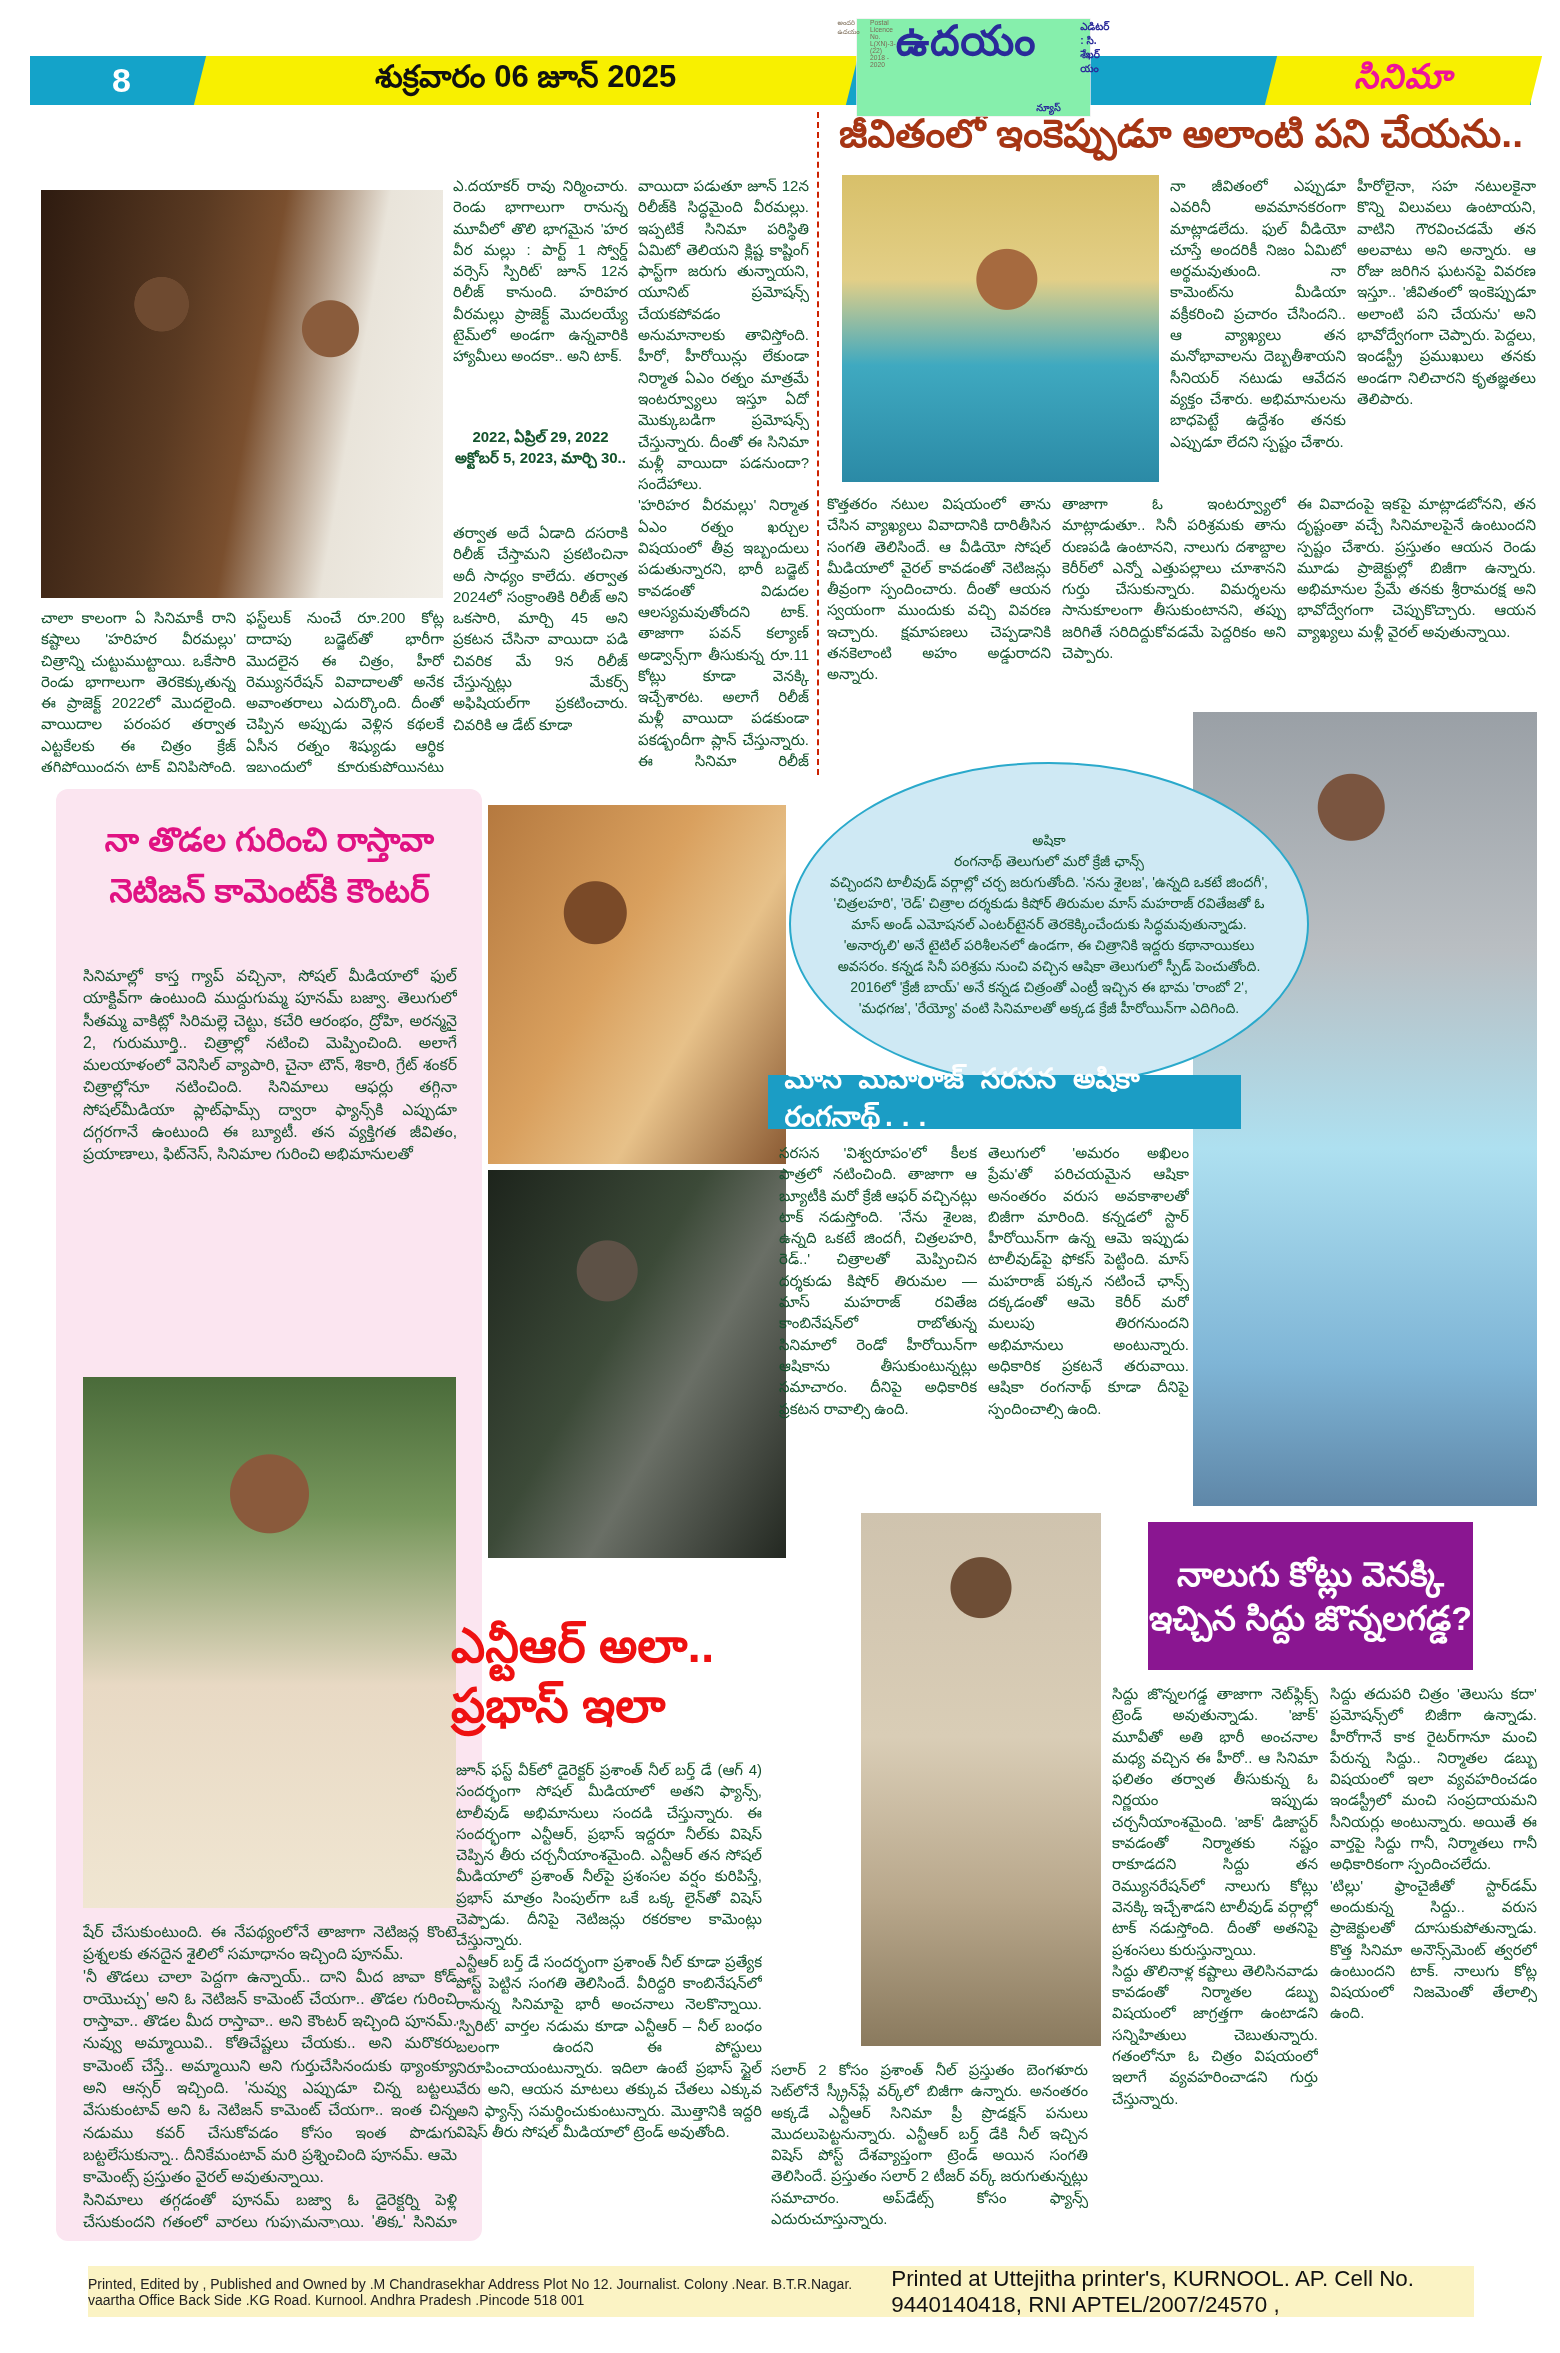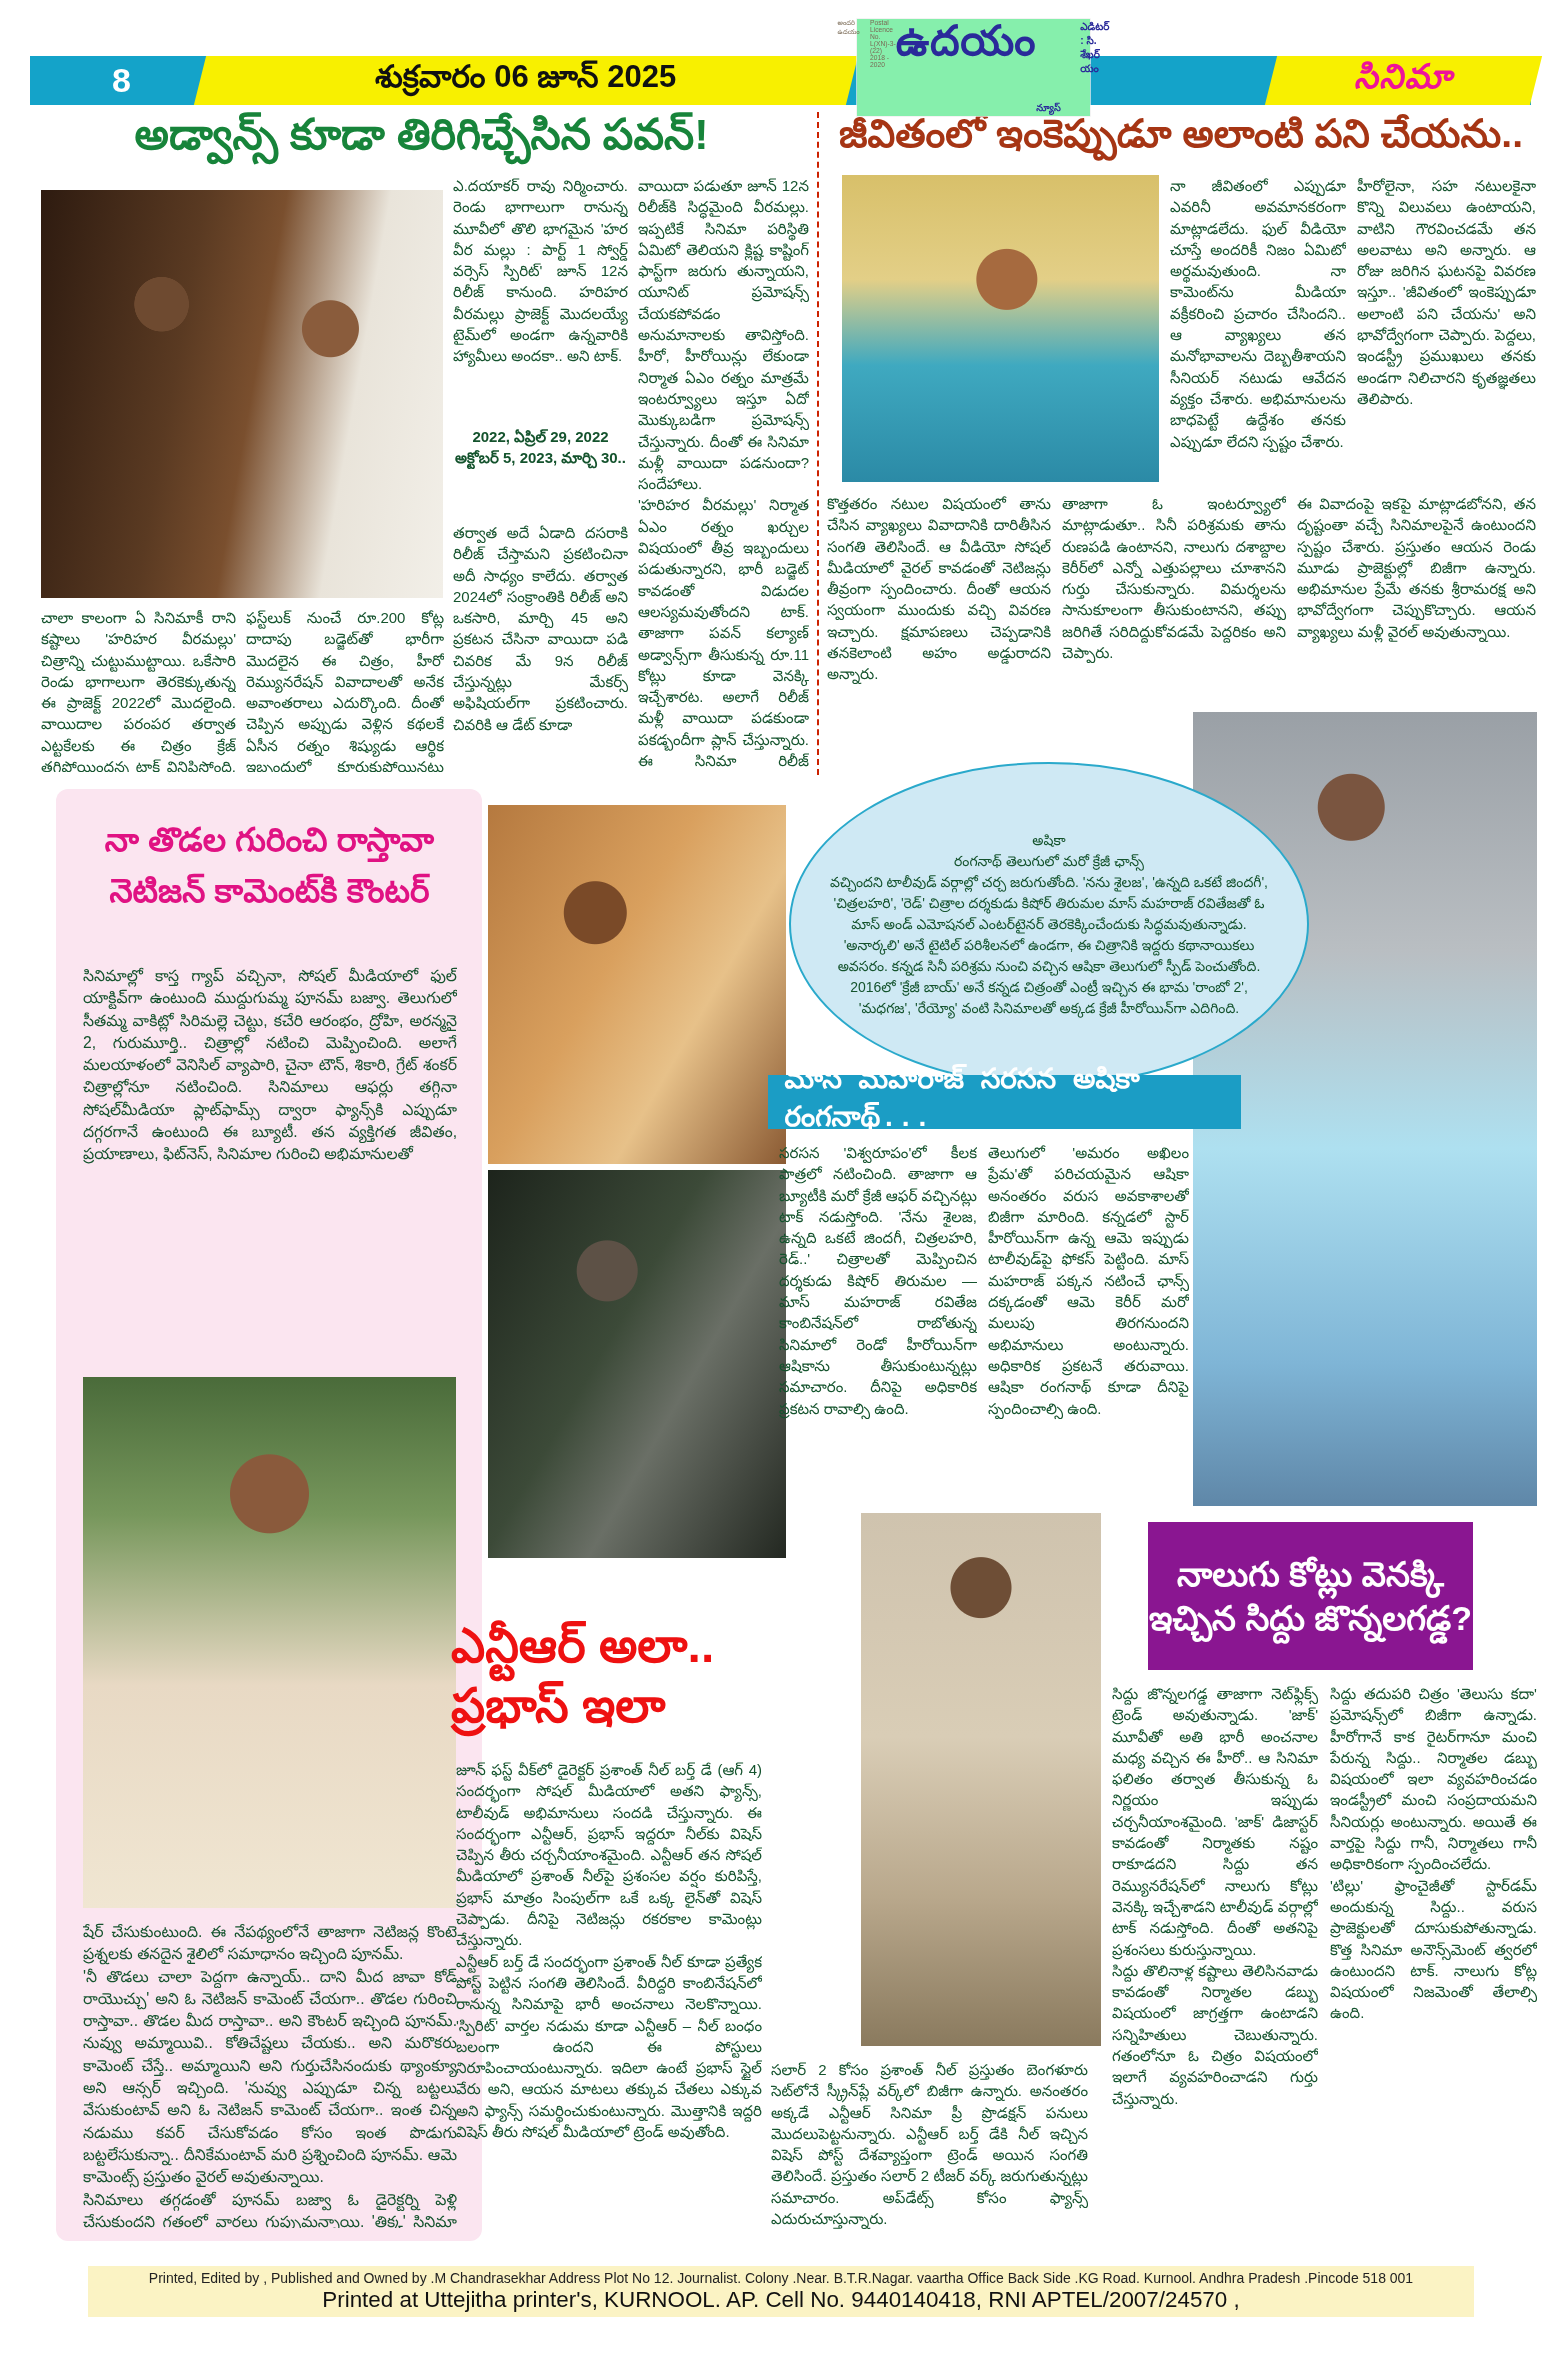--- a/index.html
+++ b/index.html
@@ -63,21 +63,21 @@
     background:radial-gradient(circle at 50% 22%,#8a5a3c 0 39px,rgba(0,0,0,0) 40px),
       linear-gradient(180deg,#4a6b3a 0%,#77975c 26%,#e8d9c4 58%,#f0e6d2 100%);}
   .ph-ashika{left:1193px;top:712px;width:344px;height:794px;z-index:1;
     background:radial-gradient(circle at 46% 12%,#7a5540 0 33px,rgba(0,0,0,0) 34px),
       linear-gradient(180deg,#9aa0a6 0%,#b9bec2 30%,#aee0f0 55%,#7fb5d6 82%,#5f87a8 100%);}
   .ph-siddu{left:861px;top:1513px;width:240px;height:533px;
     background:radial-gradient(circle at 50% 14%,#6e4e36 0 30px,rgba(0,0,0,0) 31px),
       linear-gradient(180deg,#cfc3ae 0%,#d9cdb6 42%,#b9a88c 72%,#8a7a5e 100%);}
   
   .footer{position:absolute;left:88px;top:2266px;width:1386px;height:51px;background:#fbf3c4;
-          display:flex;flex-direction:column;align-items:center;justify-content:center;}
+          display:flex;flex-direction:row;align-items:center;justify-content:center;}
   .footer .l1{font-size:14px;color:#222;}
   .footer .l2{font-size:22.4px;color:#111;margin-top:1.5px;}
 </style>
 </head>
 <body>
 
 <div class="page">
 
   <div class="topstrip"></div>
   <div class="pagenum">8</div>
@@ -90,21 +90,20 @@
   <div class="masthead">
     <div class="mast-top">
       <span>అందరి ఉదయం</span>
       <span>Postal Licence No. L(XN)-3-(22) 2018 - 2020</span>
     </div>
     <div class="mast-title">ఉదయం</div>
     <div class="mast-sub">న్యూస్</div>
     <div class="mast-ed">ఎడిటర్ : సి. శేఖర్ యం</div>
   </div>
 
-  <div class="headline hl-pawan">అడ్వాన్స్ కూడా తిరిగిచ్చేసిన పవన్!</div>
   <div class="photo ph-pawan"></div>
   <div class="body-col" style="left:41px;top:607px;width:195px;height:165px;">చాలా కాలంగా ఏ సినిమాకీ రాని కష్టాలు 'హరిహర వీరమల్లు' చిత్రాన్ని చుట్టుముట్టాయి. ఒకేసారి రెండు భాగాలుగా తెరకెక్కుతున్న ఈ ప్రాజెక్ట్ 2022లో మొదలైంది. వాయిదాల పరంపర తర్వాత ఎట్టకేలకు ఈ చిత్రం క్రేజ్ తగ్గిపోయిందన్న టాక్ వినిపిస్తోంది. ఇన్నాళ్ల నిరీక్షణ ఏమి ఫలితం ఇస్తుందో చూడాలి.</div>
   <div class="body-col" style="left:246px;top:607px;width:198px;height:165px;">ఫస్ట్‌లుక్ నుంచే రూ.200 కోట్ల దాదాపు బడ్జెట్‌తో భారీగా మొదలైన ఈ చిత్రం, హీరో రెమ్యునరేషన్ వివాదాలతో అనేక అవాంతరాలు ఎదుర్కొంది. దీంతో చెప్పిన అప్పుడు వెళ్లిన కథలకే ఏసీన రత్నం శిష్యుడు ఆర్థిక ఇబ్బందుల్లో కూరుకుపోయినట్లు తెలుస్తోంది.</div>
   <div class="body-col" style="left:453px;top:175px;width:175px;height:246px;">ఎ.దయాకర్ రావు నిర్మించారు. రెండు భాగాలుగా రానున్న మూవీలో తొలి భాగమైన 'హర వీర మల్లు : పార్ట్ 1 స్వోర్డ్ వర్సెస్ స్పిరిట్' జూన్ 12న రిలీజ్ కానుంది. హరిహర వీరమల్లు ప్రాజెక్ట్ మొదలయ్యే టైమ్‌లో అండగా ఉన్నవారికి హ్యామీలు అందకా.. అని టాక్.</div>
   <div class="body-col boldline" style="left:453px;top:426px;width:175px;height:89px;text-align:center;">2022, ఏప్రిల్ 29, 2022 అక్టోబర్ 5, 2023, మార్చి 30..</div>
   <div class="body-col" style="left:453px;top:522px;width:175px;height:250px;">తర్వాత అదే ఏడాది దసరాకి రిలీజ్ చేస్తామని ప్రకటించినా అదీ సాధ్యం కాలేదు. తర్వాత 2024లో సంక్రాంతికి రిలీజ్ అని ఒకసారి, మార్చి 45 అని ప్రకటన చేసినా వాయిదా పడి చివరిక మే 9న రిలీజ్ చేస్తున్నట్లు మేకర్స్ అఫిషియల్‌గా ప్రకటించారు. చివరికి ఆ డేట్ కూడా</div>
   <div class="body-col" style="left:638px;top:175px;width:171px;height:596px;">వాయిదా పడుతూ జూన్ 12న రిలీజ్‌కి సిద్ధమైంది వీరమల్లు. ఇప్పటికే సినిమా పరిస్థితి ఏమిటో తెలియని క్లిష్ట కాష్టింగ్ ఫాస్ట్‌గా జరుగు తున్నాయని, యూనిట్ ప్రమోషన్స్ చేయకపోవడం అనుమానాలకు తావిస్తోంది. హీరో, హీరోయిన్లు లేకుండా నిర్మాత ఏఎం రత్నం మాత్రమే ఇంటర్వ్యూలు ఇస్తూ ఏదో మొక్కుబడిగా ప్రమోషన్స్ చేస్తున్నారు. దీంతో ఈ సినిమా మళ్లీ వాయిదా పడనుందా? సందేహాలు.
 'హరిహర వీరమల్లు' నిర్మాత ఏఎం రత్నం ఖర్చుల విషయంలో తీవ్ర ఇబ్బందులు పడుతున్నారని, భారీ బడ్జెట్ కావడంతో విడుదల ఆలస్యమవుతోందని టాక్. తాజాగా పవన్ కల్యాణ్ అడ్వాన్స్‌గా తీసుకున్న రూ.11 కోట్లు కూడా వెనక్కి ఇచ్చేశారట. అలాగే రిలీజ్ మళ్లీ వాయిదా పడకుండా పకడ్బందీగా ప్లాన్ చేస్తున్నారు. ఈ సినిమా రిలీజ్ అవుతుందా.. లేదా అన్నది సస్పెన్స్‌గా మారింది.</div>
 
   <div class="dashedv" style="left:817px;top:112px;height:663px;"></div>

